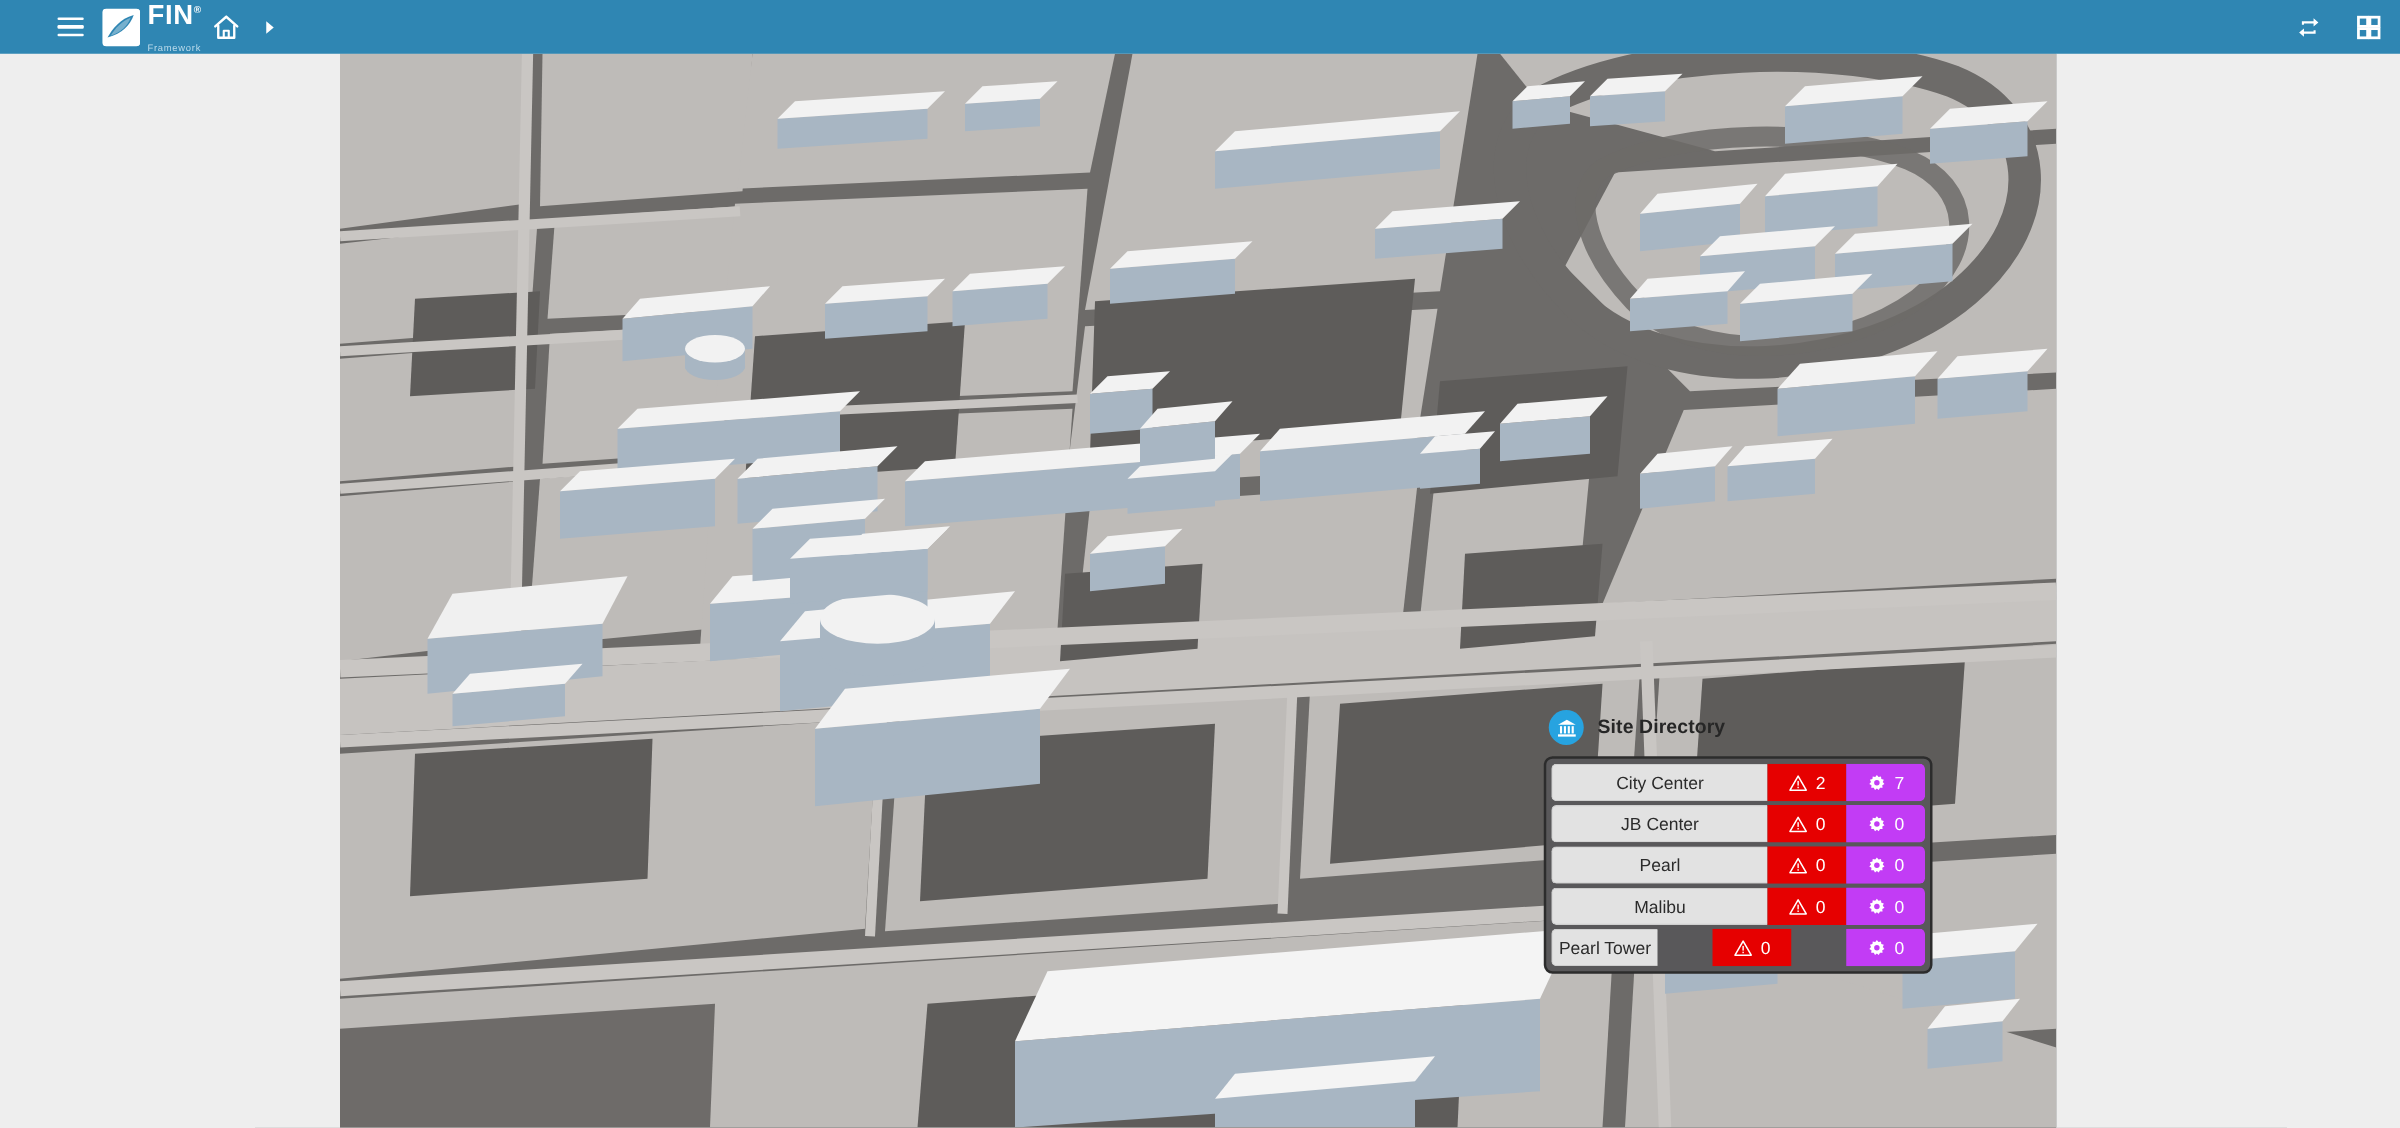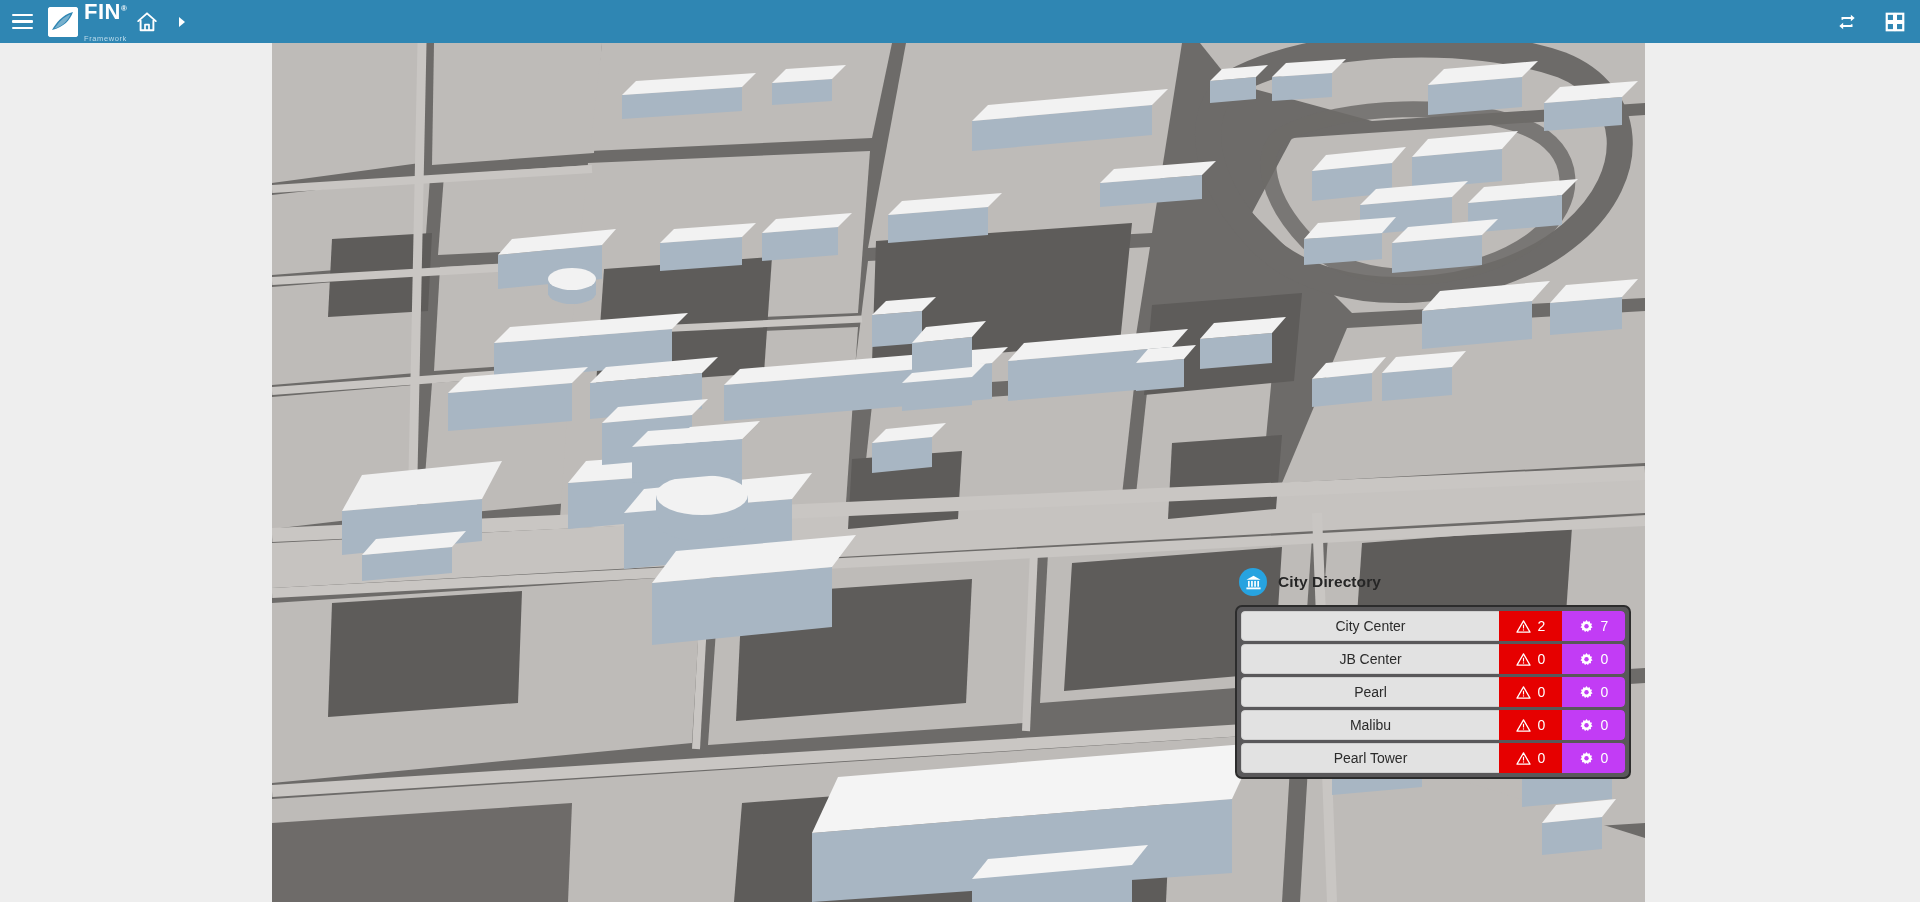--- a/index.html
+++ b/index.html
@@ -16,20 +16,21 @@
   
   .topbar {
     position: absolute;
     top: 0; left: 0;
     width: 1920px;
     height: 43px;
     background: #2f86b3;
     display: flex;
     align-items: center;
     z-index: 50;
+    padding-left: 34px;
   }
   .topbar-left {
     display: flex;
     align-items: center;
     height: 43px;
   }
   .topbar-right {
     position: absolute;
     right: 10px;
     top: 0;
@@ -165,32 +166,32 @@
     color: #262626;
     letter-spacing: 0.1px;
     white-space: nowrap;
   }
 
   .sd-list {
     background: #59585a;
     border: 2px solid #2c2c2c;
     border-radius: 7px;
     padding: 4px;
-    width: 396px;
+    width: 311px;
   }
   .sd-row {
     display: flex;
     align-items: stretch;
     height: 30px;
     margin-bottom: 3px;
     border-radius: 4px;
     overflow: hidden;
     cursor: pointer;
   }
-  .sd-row:last-child { margin-bottom: 0; }
+  .sd-row:last-child { margin-bottom: 0; gap: 44px; }
 
   .sd-name {
     flex: 1 1 auto;
     background: #e2e2e2;
     color: #2b2b2b;
     font-size: 14px;
     display: flex;
     align-items: center;
     justify-content: center;
     border-top-left-radius: 4px;
@@ -589,21 +590,21 @@
       <div class="sd-badge">
         <svg width="17" height="17" viewBox="0 0 24 24" aria-hidden="true">
           <path d="M12 2.6 L22 8.2 H2 Z" fill="#ffffff"></path>
           <rect x="4.2" y="9.8" width="2.4" height="8.2" fill="#ffffff"></rect>
           <rect x="8.6" y="9.8" width="2.4" height="8.2" fill="#ffffff"></rect>
           <rect x="13" y="9.8" width="2.4" height="8.2" fill="#ffffff"></rect>
           <rect x="17.4" y="9.8" width="2.4" height="8.2" fill="#ffffff"></rect>
           <rect x="2" y="19" width="20" height="2.6" fill="#ffffff"></rect>
         </svg>
       </div>
-      <div class="sd-title">City Directory</div>
+      <div class="sd-title">Site Directory</div>
     </div>
 
     <div class="sd-list">
 
       <div class="sd-row">
         <div class="sd-name">City Center</div>
         <div class="sd-metric alarm">
           <svg width="15" height="15" viewBox="0 0 24 24" aria-hidden="true">
             <path d="M12 3 L22.4 21 H1.6 Z" fill="none" stroke="#ffffff" stroke-width="2" stroke-linejoin="round"></path>
             <rect x="11.1" y="9.2" width="1.8" height="6" fill="#ffffff"></rect>

